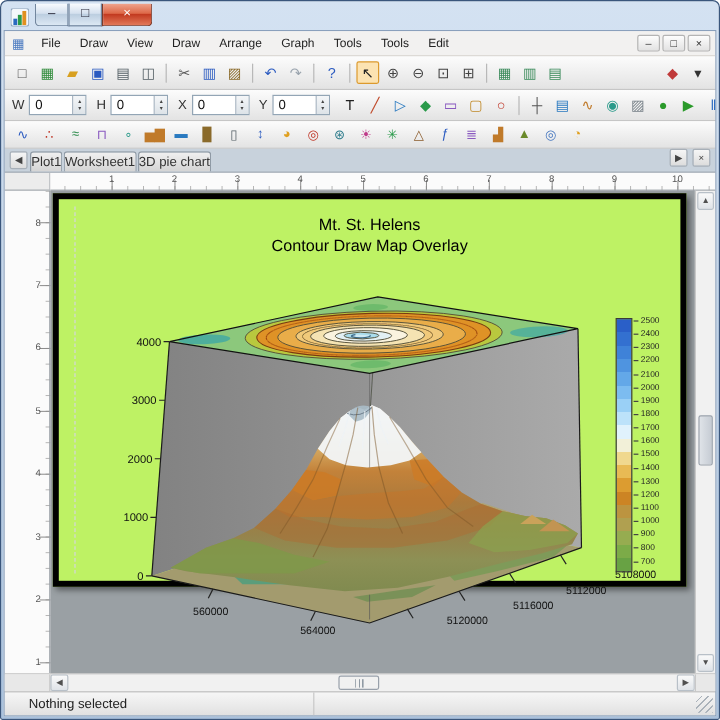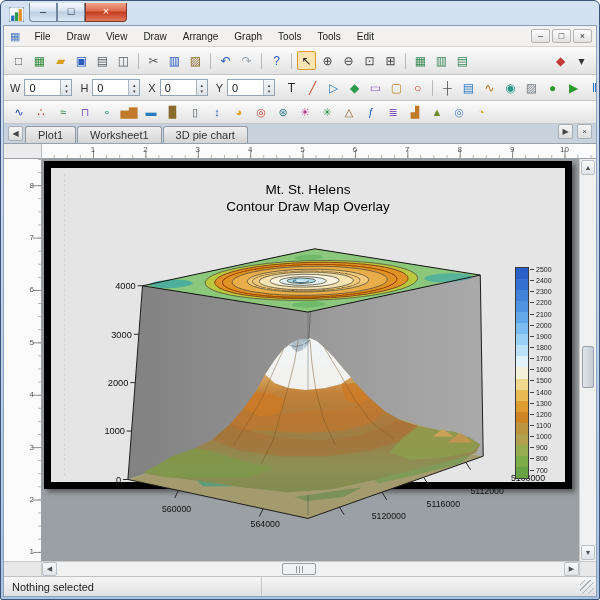--- a/index.html
+++ b/index.html
@@ -51,21 +51,21 @@
   .coord-value{flex:1;font-size:11px;padding-left:4px;color:#111;}
   .spin{display:flex;flex-direction:column;border-left:1px solid #aab6c2;height:100%;width:11px;
     align-items:center;justify-content:center;background:linear-gradient(#f4f6f8,#dde3e8);}
   .sp{font-size:5px;line-height:6px;color:#444;}
   
   .tabbar{height:20px;display:flex;align-items:flex-end;background:#c8d2dc;border-bottom:1px solid #98a2ac;
     padding:0 2px;flex:0 0 auto;}
   .tab-scroll{width:15px;height:15px;margin:0 2px 2px 2px;font-size:8px;line-height:14px;text-align:center;
     color:#444;border:1px solid #a8b0b8;background:linear-gradient(#f6f6f6,#dcdcdc);border-radius:2px;}
   .tabs-host{display:flex;align-items:flex-end;height:100%;}
-  .tab{height:17px;display:flex;align-items:center;padding:0 12px;margin-right:1px;font-size:11px;color:#333;
+  .tab{height:17px;display:flex;align-items:center;padding:0 0;margin-right:1px;font-size:11px;color:#333;
     border:1px solid #8f9aa5;border-bottom:none;border-radius:3px 3px 0 0;
     background:linear-gradient(#f0f0f0,#d4d4d4);margin-top:25px;}
   .tab[data-active="true"]{height:19px;background:#fff;color:#000;margin-bottom:-1px;border-color:#7a8a9a;}
   .tabbar-right{margin-left:auto;display:flex;align-items:center;margin-bottom:2px;}
   
   .hruler-row{height:15px;display:flex;flex:0 0 auto;}
   .ruler-corner{width:38px;background:#ececec;border-right:1px solid #b8bcc0;border-bottom:1px solid #9aa0a6;}
   .hruler{flex:1;display:flex;background:#fbfbfb;border-bottom:1px solid #9aa0a6;padding-left:24.8px;
     background-origin:border-box;background-repeat:repeat-x;
     background-image:linear-gradient(90deg,#8a8a8a 0 1px,transparent 1px),
@@ -77,22 +77,22 @@
   .vruler{width:38px;flex:0 0 auto;background:#fbfbfb;border-right:1px solid #9aa0a6;
     background-origin:border-box;background-repeat:repeat-y;
     background-image:linear-gradient(#8a8a8a 0 1px,transparent 1px),
                      linear-gradient(#b4b4b4 0 1px,transparent 1px);
     background-size:9px 52.4px,4px 13.1px;
     background-position:right -26.2px,right 0px;overflow:hidden;}
   .vr-num{height:52.4px;display:flex;align-items:center;justify-content:flex-end;
     padding-right:7px;font-size:8px;color:#555;}
   
   .canvas{flex:1;position:relative;background:#9aa0a4;overflow:hidden;}
-  .page{position:absolute;left:2px;top:2px;width:528px;height:328px;background:#e5e5e5;
-    border:7px solid #000000;box-shadow:3px 3px 5px rgba(0,0,0,.45);}
+  .page{position:absolute;left:2px;top:2px;width:528px;height:328px;background:#bef264;
+    border:5px solid #000000;box-shadow:3px 3px 5px rgba(0,0,0,.45);}
   .margin-guide{position:absolute;left:13px;top:6px;bottom:6px;border-left:1px dashed #d6d6de;}
   .chart-title-block{position:absolute;top:13px;left:0;width:100%;text-align:center;
     font-size:13.5px;line-height:17px;color:#000;}
   .plot-svg{position:absolute;inset:0;}
   .plot-svg text{font-family:"Liberation Sans",sans-serif;fill:#111;}
   
   .legend{position:absolute;left:464px;top:99px;display:flex;}
   .legend-strip{width:14px;height:212px;border:1px solid #3a3a3a;
     background:linear-gradient(#2a5fc8 0 5.26%,#3370d0 5.26% 10.53%,#3f82d8 10.53% 15.79%,
       #4f94e0 15.79% 21.05%,#63a8e8 21.05% 26.32%,#7cbcf0 26.32% 31.58%,#9ad0f6 31.58% 36.84%,
@@ -116,21 +116,21 @@
     color:#505050;background:linear-gradient(#fafafa,#dfe3e8);border:1px solid #b8c0c8;border-radius:2px;}
   .htrack{flex:1;position:relative;}
   .hthumb{position:absolute;top:1px;bottom:1px;left:225px;width:34px;background:linear-gradient(#dfe3e8,#c6ccd4);
     border:1px solid #98a0aa;border-radius:2px;
     background-image:repeating-linear-gradient(90deg,#909aa4 0 1px,transparent 1px 3px);
     background-size:7px 7px;background-position:center;background-repeat:no-repeat;}
   .hscroll-corner{width:17px;background:#e8e8e8;border-left:1px solid #c8c8c8;}
   
   .statusbar{height:20px;display:flex;align-items:center;background:linear-gradient(#f6f6f6,#e1e1e1);
     border-top:1px solid #c0c0c0;font-size:11px;color:#222;flex:0 0 auto;}
-  .sb-cell{height:100%;display:flex;align-items:center;padding:0 8px;border-right:1px solid #c8c8c8;}
+  .sb-cell{height:100%;display:flex;align-items:center;padding:0 20px;border-right:1px solid #c8c8c8;}
   .sb-sel{width:258px;}
   .sb-coords{width:208px;}
   .sb-fill{flex:1;border-right:none;}
   .sb-grip{width:14px;height:14px;margin-right:2px;
     background:repeating-linear-gradient(135deg,transparent 0 3px,#aab2ba 3px 4px);}
 </style>
 </head>
 <body>
 
 <div class="window">

